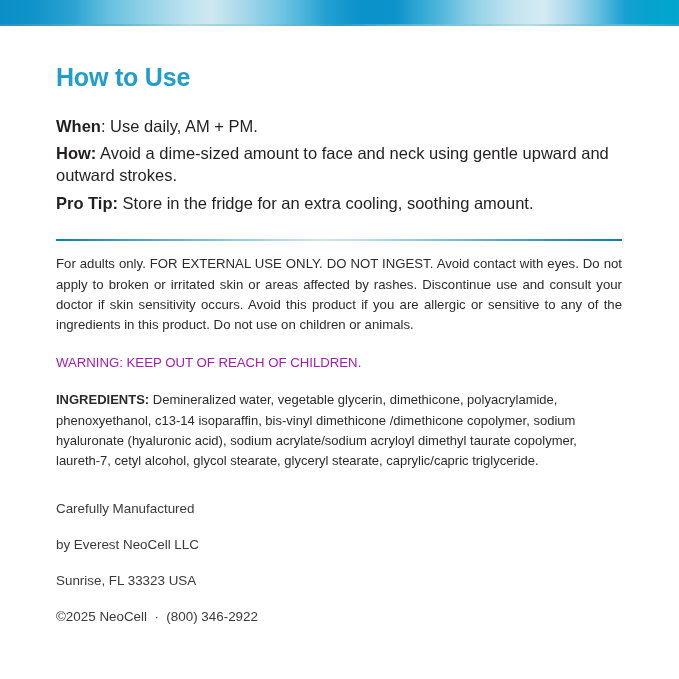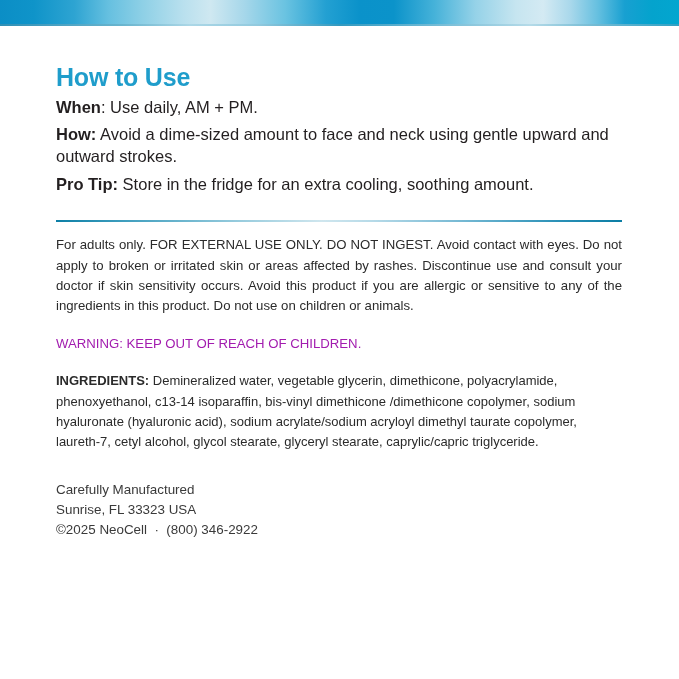--- a/index.html
+++ b/index.html
@@ -88,21 +88,21 @@
   .section-title {
     color: #1f9dcb;
     font-size: 25px;
     font-weight: bold;
     letter-spacing: -0.2px;
     margin: 64px 0 0 0;
     line-height: 1.1;
   }
 
   .howto {
-    margin-top: 5px;
+    margin-top: 24px;
   }
   .howto p {
     margin: 0 0 6px 0;
     font-size: 16.5px;
     line-height: 1.33;
     color: #231f20;
   }
   .howto p:last-child {
     margin-bottom: 0;
   }
@@ -154,20 +154,21 @@
   }
 
   .footer {
     margin-top: 28px;
     font-size: 13.4px;
     line-height: 1.5;
     color: #3a3a3a;
   }
   .footer div {
     white-space: pre;
+    margin-top: 16px;
   }
 </style>
 </head>
 <body>
 
 <div class="page">
 
   <div class="top-banner"></div>
   <div class="top-banner-edge"></div>
 
@@ -186,18 +187,19 @@
     <div class="divider"></div>
 
     <p class="fineprint">For adults only. FOR EXTERNAL USE ONLY. DO NOT INGEST. Avoid contact with eyes. Do not apply to broken or irritated skin or areas affected by rashes. Discontinue use and consult your doctor if skin sensitivity occurs. Avoid this product if you are allergic or sensitive to any of the ingredients in this product. Do not use on children or animals.</p>
 
     <p class="warning-line">WARNING: KEEP OUT OF REACH OF CHILDREN.</p>
 
     <p class="ingredients"><b>INGREDIENTS:</b><span> Demineralized water, vegetable glycerin, dimethicone, polyacrylamide, phenoxyethanol, c13-14 isoparaffin, bis-vinyl dimethicone /dimethicone copolymer, sodium hyaluronate (hyaluronic acid), sodium acrylate/sodium acryloyl dimethyl taurate copolymer, laureth-7, cetyl alcohol, glycol stearate, glyceryl stearate, caprylic/capric triglyceride.</span></p>
 
     <div class="footer">
       <div>Carefully Manufactured</div>
+      <div>by Everest NeoCell LLC</div>
       <div>Sunrise, FL 33323 USA</div>
       <div>©2025 NeoCell  ·  (800) 346-2922</div>
     </div>
 
   </div>
 </div>
 
 </body></html>

